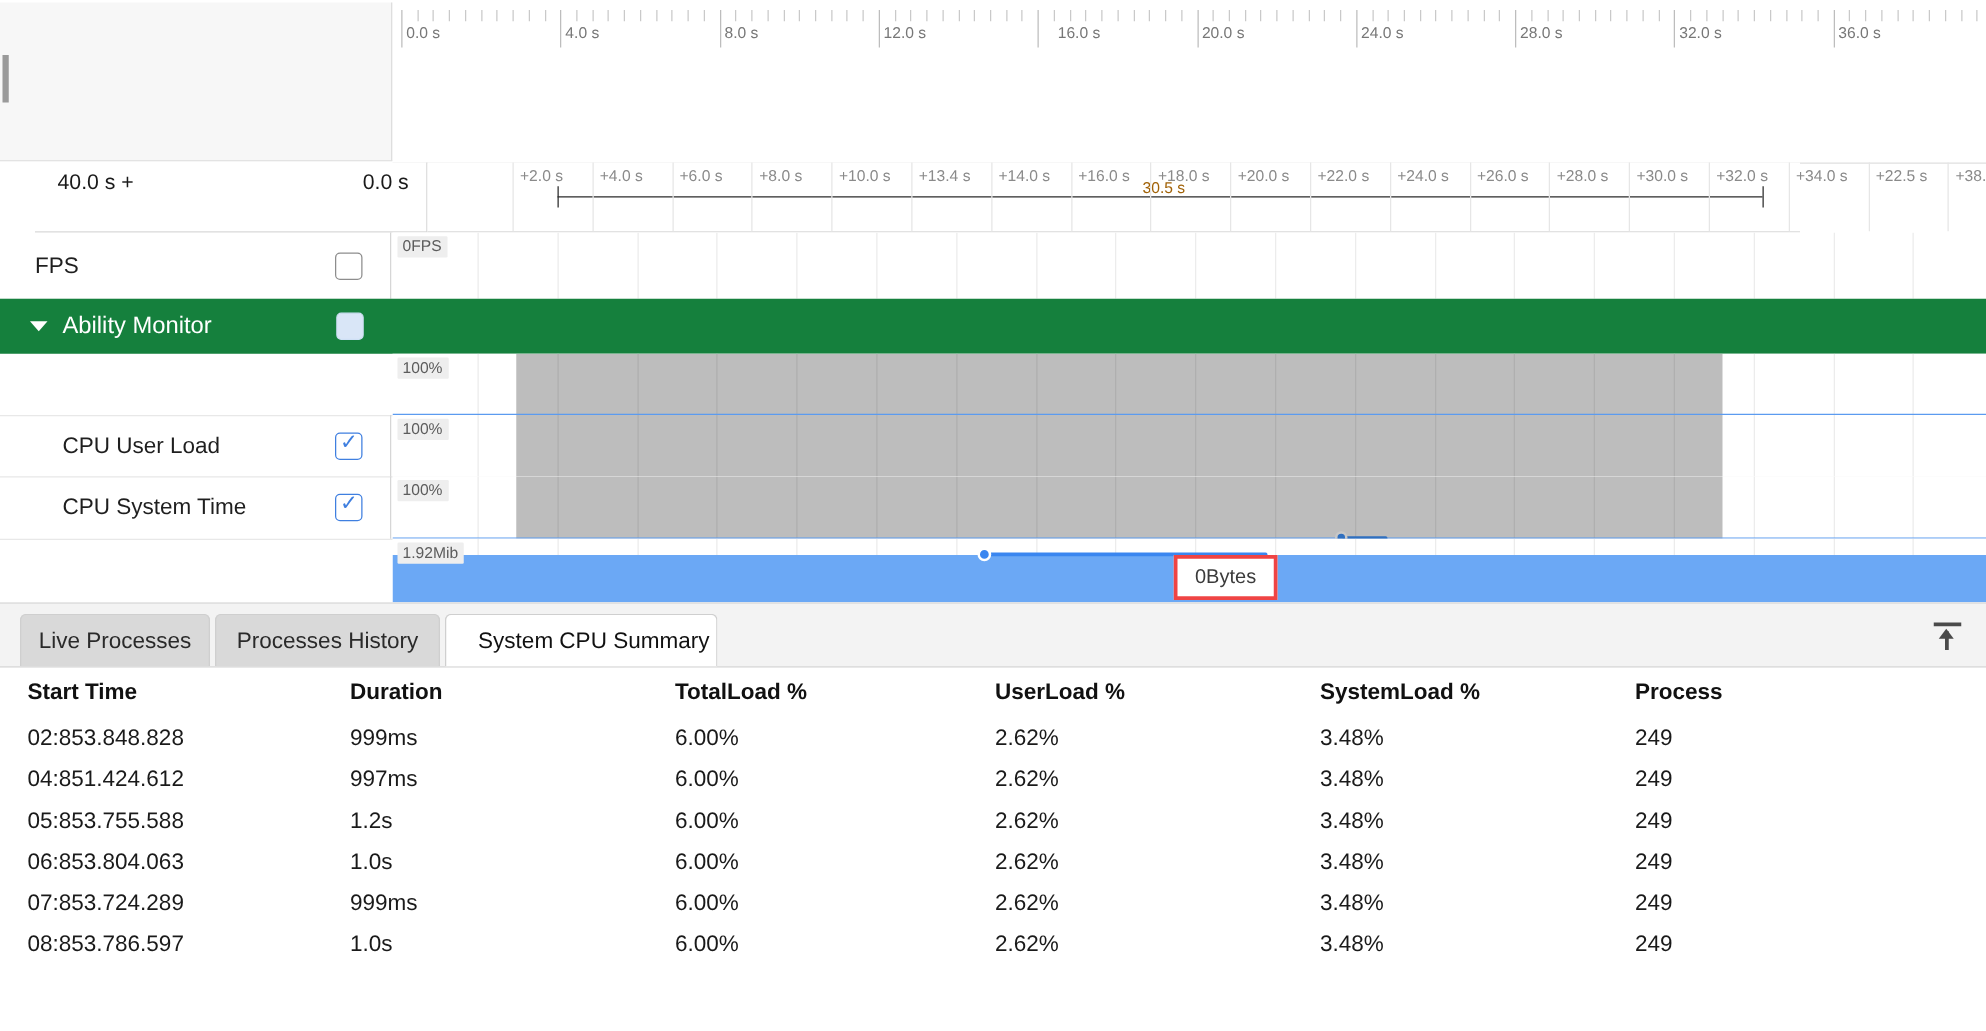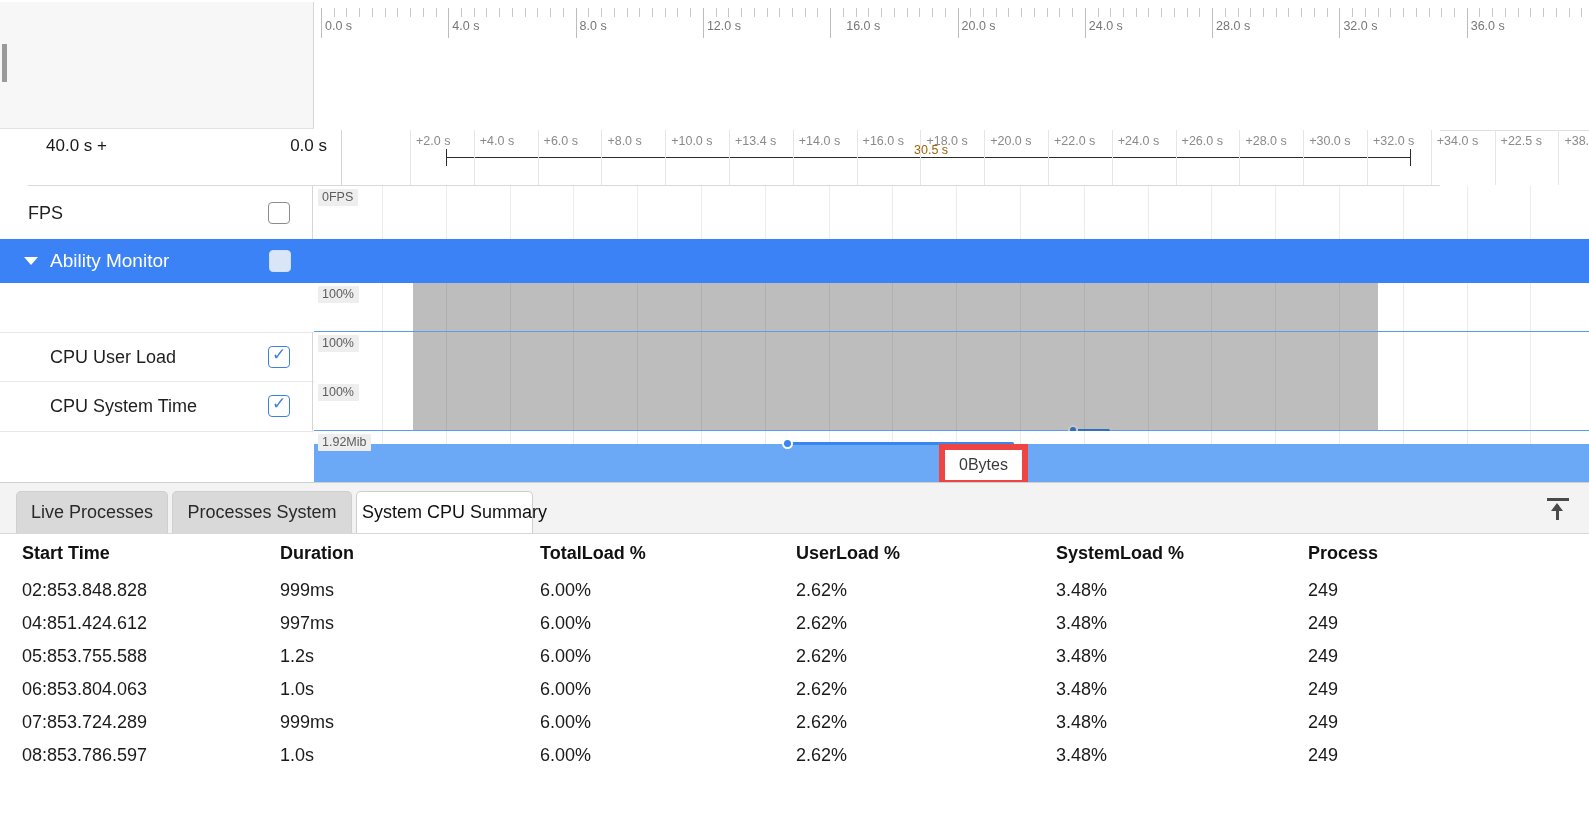--- a/index.html
+++ b/index.html
@@ -90,21 +90,21 @@
     border: 1.5px solid #8d8d8d; background: #fff;
   }
   .cb.checked { border-color: #3f7fe0; }
   .cb.checked::after {
     content: "\2713"; position: absolute; left: 3px; top: -3px;
     font-size: 17px; color: #3f7fe0; font-family: "DejaVu Sans", sans-serif;
   }
   .cb.group { border: 1.5px solid #cfe0f5; background: #d9e6f7; }
 
   
-  .group-row { background: #3b82f6; border-bottom: none; }
+  .group-row { background: #15803d; border-bottom: none; }
   .group-row .track-label { border-right: none; }
   .group-row .tl-text { color: #ffffff; font-size: 19px; }
   .caret {
     position: absolute; left: 24px; top: 50%; transform: translateY(-50%);
     width: 0; height: 0; border-left: 7px solid transparent; border-right: 7px solid transparent;
     border-top: 8px solid #ffffff;
   }
 
   
   .sel-overlay { position: absolute; top: 0; bottom: 0; background: rgba(0,0,0,0.26); }
@@ -114,21 +114,21 @@
   .mem-dot {
     position: absolute; width: 11px; height: 11px; border-radius: 50%;
     background: #3a86f0; border: 2px solid #ffffff; box-sizing: border-box;
   }
   .sys-line { position: absolute; height: 3px; background: #2f6fbf; border-radius: 2px; }
   .sys-dot {
     position: absolute; width: 10px; height: 10px; border-radius: 50%;
     background: #2f6fbf; border: 2px solid #c8c8c8; box-sizing: border-box;
   }
   .tooltip {
-    position: absolute; background: #ffffff; border: 6px solid #ef4444;
+    position: absolute; background: #ffffff; border: 3px solid #ef4444;
     font-size: 16px; color: #3b3b3b; padding: 6px 14px; white-space: nowrap;
     z-index: 6;
   }
 
   
   .bottom-pane {
     position: absolute; left: 0; top: 482px; width: 1589px; height: 343px;
     background: #ffffff; border-top: 1px solid #d0d0d0;
   }
   .tabstrip {
@@ -517,23 +517,23 @@
       <div class="tooltip" style="left:625px; top:13px;">0Bytes</div>
     </div>
   </div>
 
   <div class="bottom-pane">
     <div class="tabstrip">
       <div class="tab" style="left:16px; width:152px;">
         <span>Live Processes</span>
       </div>
       <div class="tab" style="left:172px; width:180px;">
-        <span>Processes System</span>
+        <span>Processes History</span>
       </div>
-      <div class="tab active" style="left:356px; width:177px;padding-left:36px;">
+      <div class="tab active" style="left:356px; width:218px;padding-left:36px;">
         <span>System CPU Summary</span>
       </div>
       <div class="collapse-icon">
         <span class="bar"></span>
         <span class="head"></span>
         <span class="stem"></span>
       </div>
     </div>
 
     <table class="summary">

